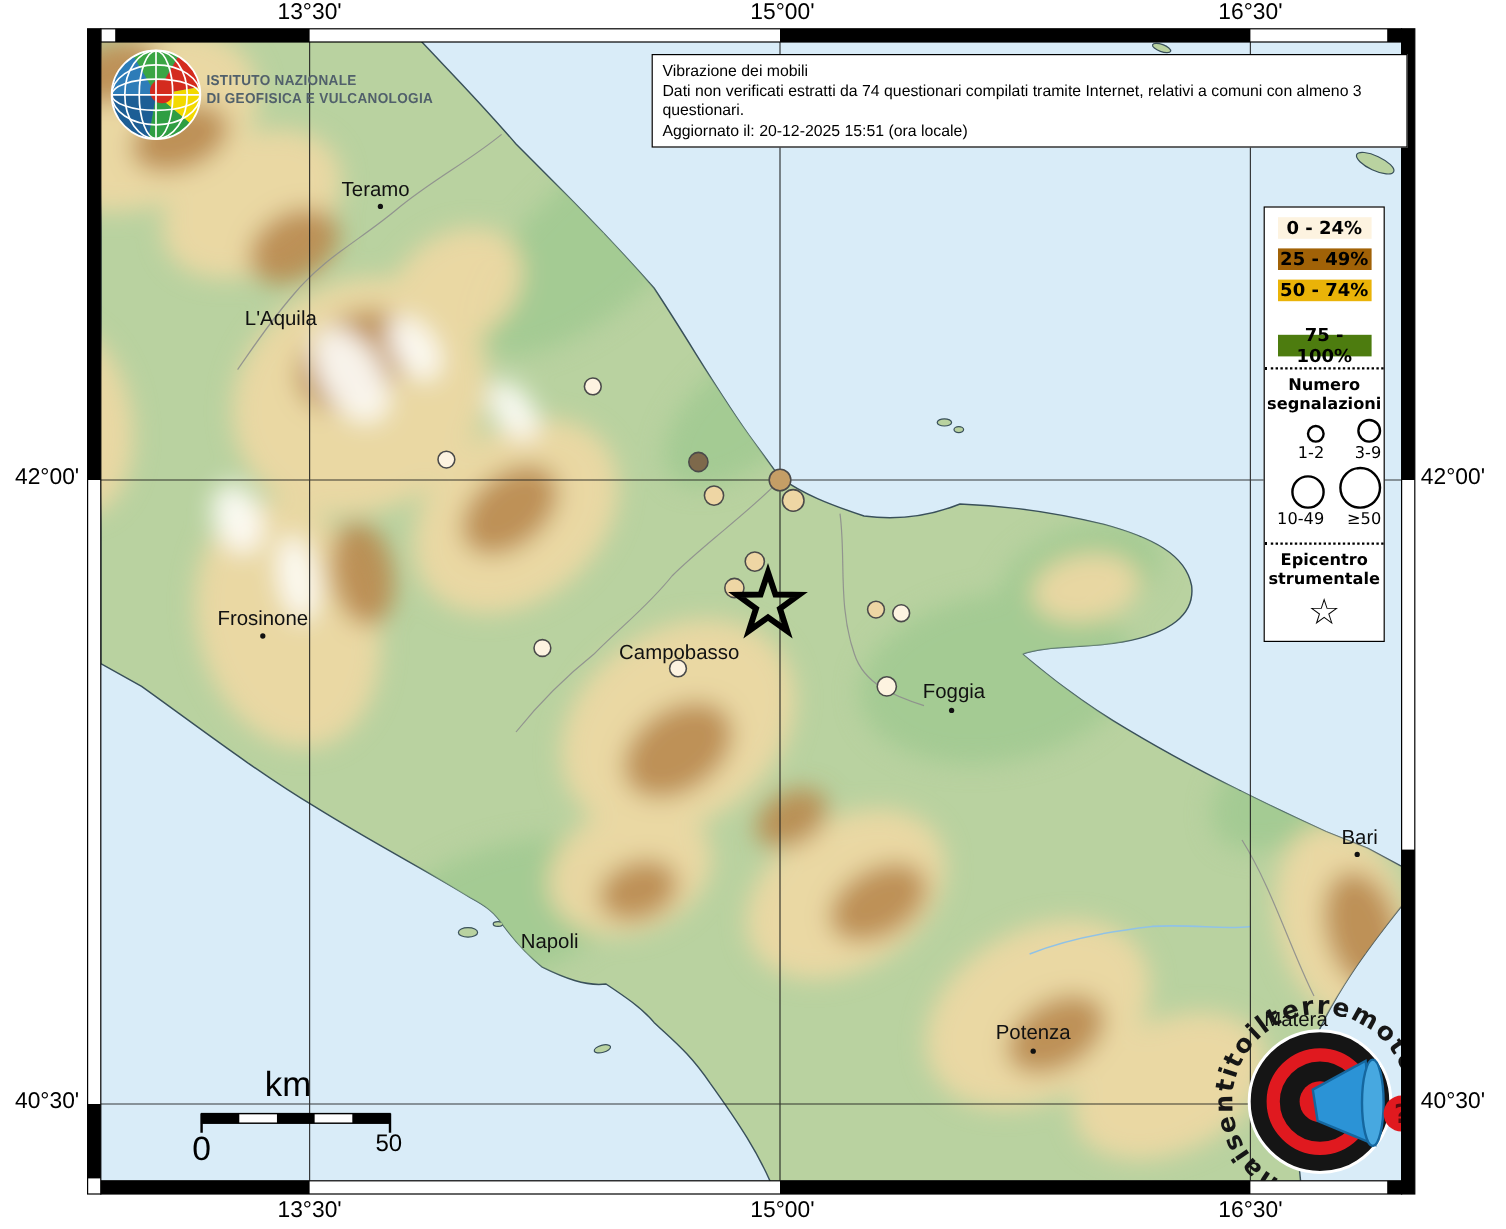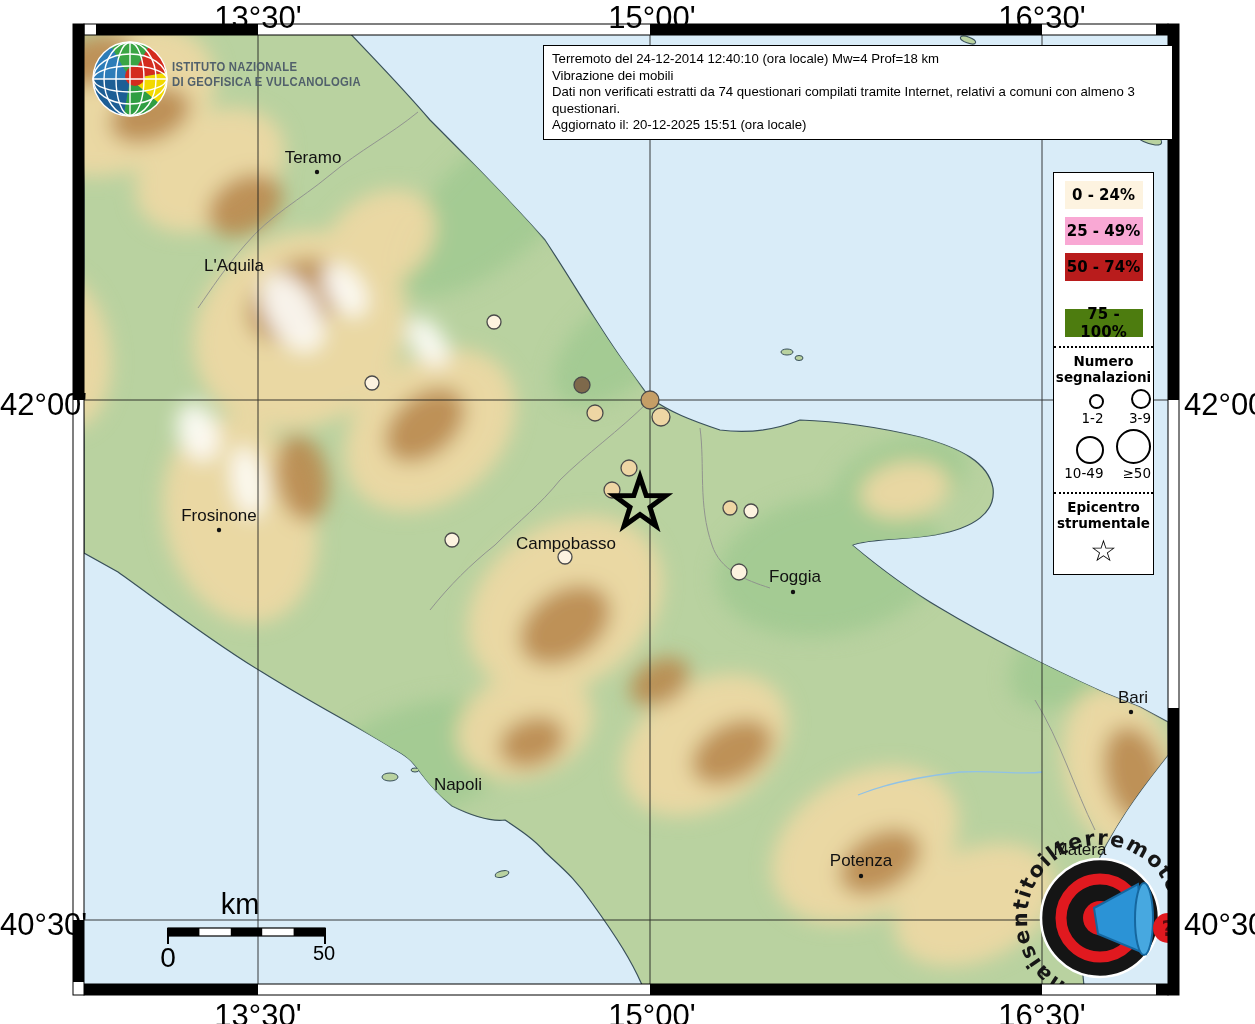--- a/index.html
+++ b/index.html
@@ -1,35 +1,35 @@
 <!DOCTYPE html>
 <html><head>
 <meta charset="utf-8">
 <style>
   html,body{margin:0;padding:0;background:#fff;}
   #stage{position:relative;width:1255px;height:1024px;background:#ffffff;
          font-family:"Liberation Sans",sans-serif;overflow:hidden;}
   #map-svg{position:absolute;left:0;top:0;}
   
-  .ax{position:absolute;font-size:31px;color:#000;white-space:nowrap;}
+  .ax{position:absolute;font-size:19px;color:#000;white-space:nowrap;}
   .ax-t{top:0;transform:translateX(-50%);}
   .ax-b{top:998px;transform:translateX(-50%);}
   .ax-l{left:0;width:66px;text-align:right;}
   .ax-r{left:1184px;width:72px;text-align:left;}
   
   #info-box{position:absolute;left:543px;top:45px;width:612px;background:#fff;
             border:1.6px solid #000;padding:5px 8px;font-size:13.2px;line-height:16.6px;color:#000;}
   
   #ingv-text{position:absolute;left:172px;top:60px;color:#51606b;font-weight:bold;
              font-size:12px;line-height:15px;letter-spacing:.3px;transform:scaleX(.94);transform-origin:left top;white-space:nowrap;}
   
   #legend{position:absolute;left:1053px;top:172px;width:99px;background:#fff;border:1.5px solid #000;
           text-align:center;font-family:"DejaVu Sans",sans-serif;padding-bottom:4px;}
   .lg-title{font-weight:bold;font-size:13.5px;line-height:16px;padding-top:4px;color:#000;}
-  .swatch{width:78px;height:28px;margin:8px auto 0;display:flex;align-items:center;justify-content:center;
+  .swatch{width:78px;height:18px;margin:8px auto 0;display:flex;align-items:center;justify-content:center;
           font-weight:bold;font-size:15px;color:#000;}
   .dots-divider{border-top:2px dotted #000;margin:9px 0 1px;}
   #counts{display:grid;grid-template-columns:1fr 1fr;padding:4px 2px 2px;row-gap:3px;}
   .count-item{display:flex;flex-direction:column;align-items:flex-end;justify-content:flex-end;}
   .count-circle{border:2.2px solid #000;border-radius:50%;background:#fff;}
   .count-label{font-size:13.5px;margin-top:1px;color:#000;}
   .lg-star{font-size:30px;line-height:34px;padding:3px 0 2px;color:#000;}
   
   .sb-label{position:absolute;color:#000;}
   #sb-km{left:240px;top:888px;font-size:29px;transform:translateX(-50%);}
@@ -281,36 +281,35 @@
 <span class="ax ax-t" style="left:1042px">16°30'</span>
 <span class="ax ax-b" style="left:258px">13°30'</span>
 <span class="ax ax-b" style="left:652px">15°00'</span>
 <span class="ax ax-b" style="left:1042px">16°30'</span>
 <span class="ax ax-l" style="top:387px">42°00'</span>
 <span class="ax ax-l" style="top:907px">40°30'</span>
 <span class="ax ax-r" style="top:387px">42°00'</span>
 <span class="ax ax-r" style="top:907px">40°30'</span>
 
 <div id="info-box">
-  <div>Terremoto del 24-12-2014 12:40:10 (ora locale) Mw=4 Prof=18 km</div>
   <div>Vibrazione dei mobili</div>
   <div>Dati non verificati estratti da 74 questionari compilati tramite Internet, relativi a comuni con almeno 3 questionari.</div>
   <div>Aggiornato il: 20-12-2025 15:51 (ora locale)</div>
 </div>
 
 <div id="ingv-text">
   <div>ISTITUTO NAZIONALE</div>
   <div>DI GEOFISICA E VULCANOLOGIA</div>
 </div>
 
 <div id="legend">
   <div id="swatches">
         <div class="swatch" style="background: rgb(253, 243, 224);">0 - 24%</div>
-        <div class="swatch" style="background: #f9a8d4;">25 - 49%</div>
-        <div class="swatch" style="background: #b91c1c;">50 - 74%</div>
+        <div class="swatch" style="background: #a16207;">25 - 49%</div>
+        <div class="swatch" style="background: #eab308;">50 - 74%</div>
         <div class="swatch" style="background: #4d7c0f; margin-top: 28px;">75 - 100%</div>
       </div>
   <div class="dots-divider"></div>
   <div class="lg-title">
     <div>Numero</div>
     <div>segnalazioni</div>
   </div>
   <div id="counts">
         <div class="count-item">
           <span class="count-circle" style="width: 11px; height: 11px;"></span>

